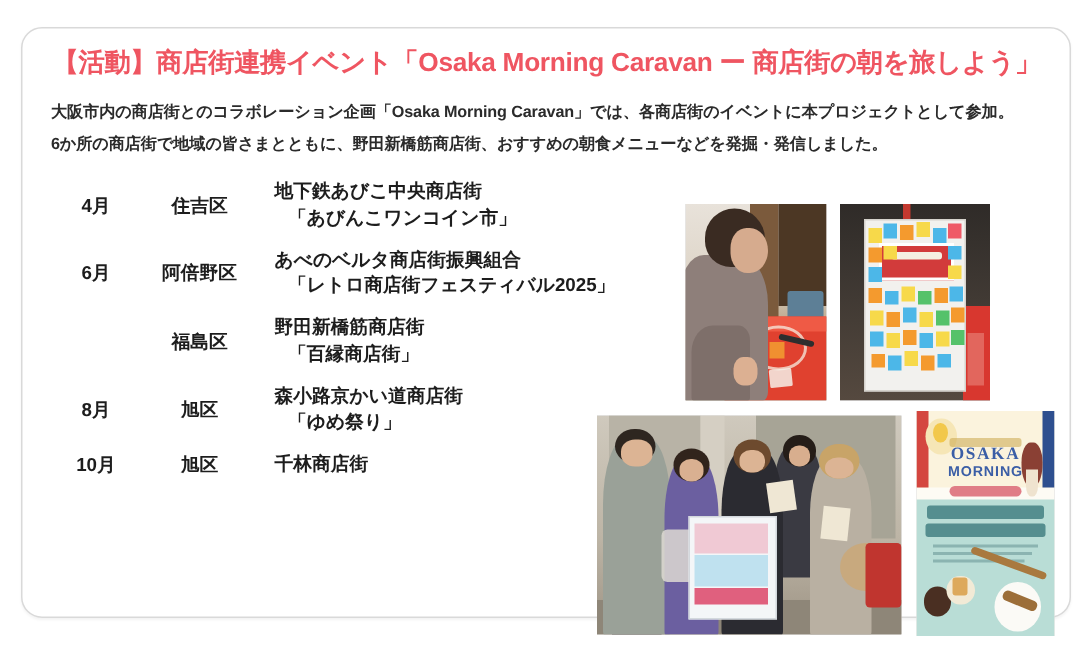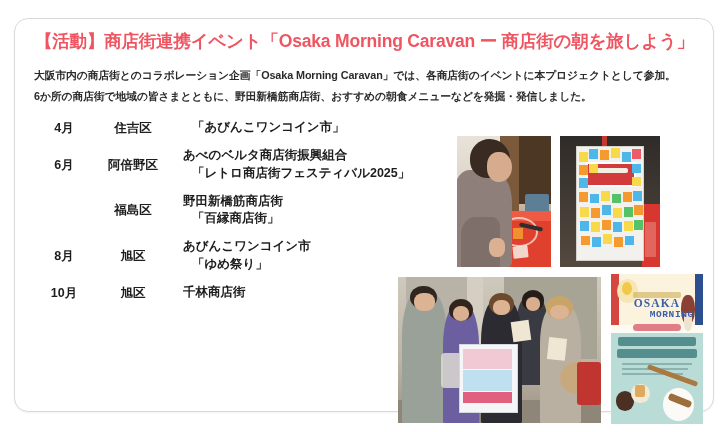--- a/index.html
+++ b/index.html
@@ -189,23 +189,23 @@
   .p4-wine2   { position:absolute; left:79%; top:26%; width:9%;  height:12%; background:#efe3cf; border-radius:0 0 40% 40%; }
   .p4-kicker  { position:absolute; left:24%; top:12%; width:52%; height:4%; background:#caa64a; opacity:.55; border-radius:2px;}
   .p4-osaka {
     position:absolute; left:12%; top:16%; width:76%;
     text-align:center; font-size:11.5px; font-weight:bold;
     color:#3b5ea6; letter-spacing:1.1px; line-height:1.0;
     font-family:"Liberation Serif", serif;
   }
   .p4-morning {
     position:absolute; left:10%; top:24%; width:80%;
-    text-align:right; font-size:9.5px; font-weight:bold;
+    text-align:center; font-size:9.5px; font-weight:bold;
     color:#3b5ea6; letter-spacing:0.6px; line-height:1.0;
-    font-family:Liberation Mono, monospace;
+    font-family:Liberation Sans, sans-serif;
   }
   .p4-pill    { position:absolute; left:24%; top:33%; width:52%; height:5%; background:#e07d86; border-radius:6px; }
   .p4-lower   { position:absolute; left:0; top:39%; width:100%; height:61%; background:#b9ddd6; }
   .p4-head1   { position:absolute; left:8%; top:42%; width:84%; height:6%; background:#2e6f73; opacity:.72; border-radius:2px;}
   .p4-head2   { position:absolute; left:6%; top:50%; width:88%; height:6%; background:#2e6f73; opacity:.72; border-radius:2px;}
   .p4-line    { position:absolute; left:12%; height:1.6%; background:#5d8c8c; opacity:.5; }
   .p4-bowl    { position:absolute; left:5%;  top:78%; width:20%; height:13%; background:#4a2f22; border-radius:50%; }
   .p4-dish    { position:absolute; left:22%; top:73%; width:20%; height:13%; background:#f2ead6; border-radius:50%; }
   .p4-toast   { position:absolute; left:26%; top:74%; width:11%; height:8%;  background:#dda95c; border-radius:2px; }
   .p4-circle  { position:absolute; left:56%; top:76%; width:34%; height:22%; background:#fbfaf6; border-radius:50%; }
@@ -224,20 +224,21 @@
       <p>大阪市内の商店街とのコラボレーション企画「Osaka Morning Caravan」では、各商店街のイベントに本プロジェクトとして参加。</p>
       <p>6か所の商店街で地域の皆さまとともに、野田新橋筋商店街、おすすめの朝食メニューなどを発掘・発信しました。</p>
     </div>
 
     <div class="schedule">
 
       <div class="row">
         <div class="col-month">4月</div>
         <div class="col-ward">住吉区</div>
         <div class="col-detail">
+          <div>地下鉄あびこ中央商店街</div>
           <div class="detail-sub">「あびんこワンコイン市」</div>
         </div>
       </div>
 
       <div class="row">
         <div class="col-month">6月</div>
         <div class="col-ward">阿倍野区</div>
         <div class="col-detail">
           <div>あべのベルタ商店街振興組合</div>
           <div class="detail-sub">「レトロ商店街フェスティバル2025」</div>
@@ -251,21 +252,21 @@
           <div>野田新橋筋商店街</div>
           <div class="detail-sub">「百縁商店街」</div>
         </div>
       </div>
 
 
       <div class="row">
         <div class="col-month">8月</div>
         <div class="col-ward">旭区</div>
         <div class="col-detail">
-          <div>あびんこワンコイン市</div>
+          <div>森小路京かい道商店街</div>
           <div class="detail-sub">「ゆめ祭り」</div>
         </div>
       </div>
 
       <div class="row">
         <div class="col-month">10月</div>
         <div class="col-ward">旭区</div>
         <div class="col-detail">
           <div>千林商店街</div>
         </div>

